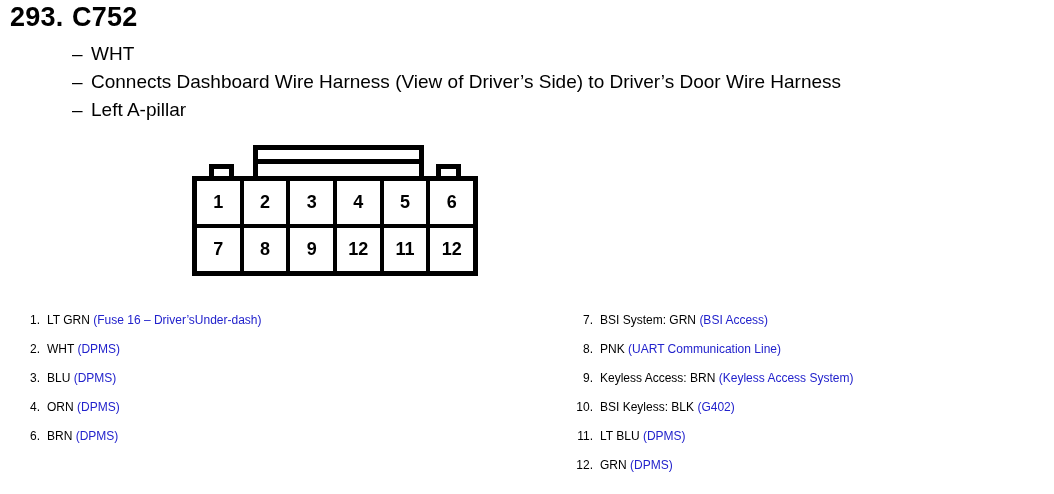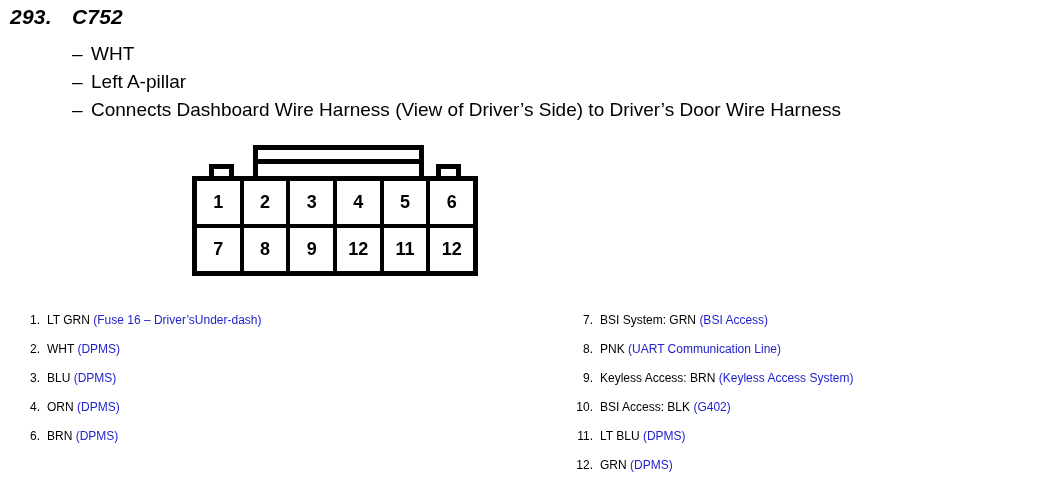--- a/index.html
+++ b/index.html
@@ -16,26 +16,25 @@
     overflow: hidden;
   }
 
   
   .header {
     position: absolute;
     left: 10px;
     top: 4px;
   }
   .header-line {
-    font-size: 21px;
+    font-size: 27px;
     font-weight: bold;
     letter-spacing: 0.2px;
     white-space: nowrap;
     line-height: 26px;
-    font-style: italic;
   }
   .header-num {
     display: inline-block;
     width: 62px;
   }
 
   .bullets {
     position: absolute;
     left: 72px;
     top: 40px;
@@ -153,24 +152,24 @@
   <div class="header-line">
     <span class="header-num">293.</span><span>C752</span>
   </div>
 </div>
 
 <div class="bullets">
   <div class="bullet-row">
     <span class="bullet-dash">–</span><span>WHT</span>
   </div>
   <div class="bullet-row">
+    <span class="bullet-dash">–</span><span>Connects Dashboard Wire Harness (View of Driver’s Side) to Driver’s Door Wire Harness</span>
+  </div>
+  <div class="bullet-row">
     <span class="bullet-dash">–</span><span>Left A-pillar</span>
-  </div>
-  <div class="bullet-row">
-    <span class="bullet-dash">–</span><span>Connects Dashboard Wire Harness (View of Driver’s Side) to Driver’s Door Wire Harness</span>
   </div>
 </div>
 
 <div class="connector">
   <div class="latch"></div>
   <div class="latch-bar"></div>
   <div class="notch notch-left"></div>
   <div class="notch notch-right"></div>
 
   <div class="pin-body">
@@ -215,21 +214,21 @@
   <div class="pin-item">
     <span class="pin-index">7.</span><span class="pin-desc">BSI System: GRN</span> <span class="pin-source">(BSI Access)</span>
   </div>
   <div class="pin-item">
     <span class="pin-index">8.</span><span class="pin-desc">PNK</span> <span class="pin-source">(UART Communication Line)</span>
   </div>
   <div class="pin-item">
     <span class="pin-index">9.</span><span class="pin-desc">Keyless Access: BRN</span> <span class="pin-source">(Keyless Access System)</span>
   </div>
   <div class="pin-item">
-    <span class="pin-index">10.</span><span class="pin-desc">BSI Access: BLK</span> <span class="pin-source">(G402)</span>
+    <span class="pin-index">10.</span><span class="pin-desc">BSI Keyless: BLK</span> <span class="pin-source">(G402)</span>
   </div>
   <div class="pin-item">
     <span class="pin-index">11.</span><span class="pin-desc">LT BLU</span> <span class="pin-source">(DPMS)</span>
   </div>
   <div class="pin-item">
     <span class="pin-index">12.</span><span class="pin-desc">GRN</span> <span class="pin-source">(DPMS)</span>
   </div>
 </div>
 
 </body></html>

